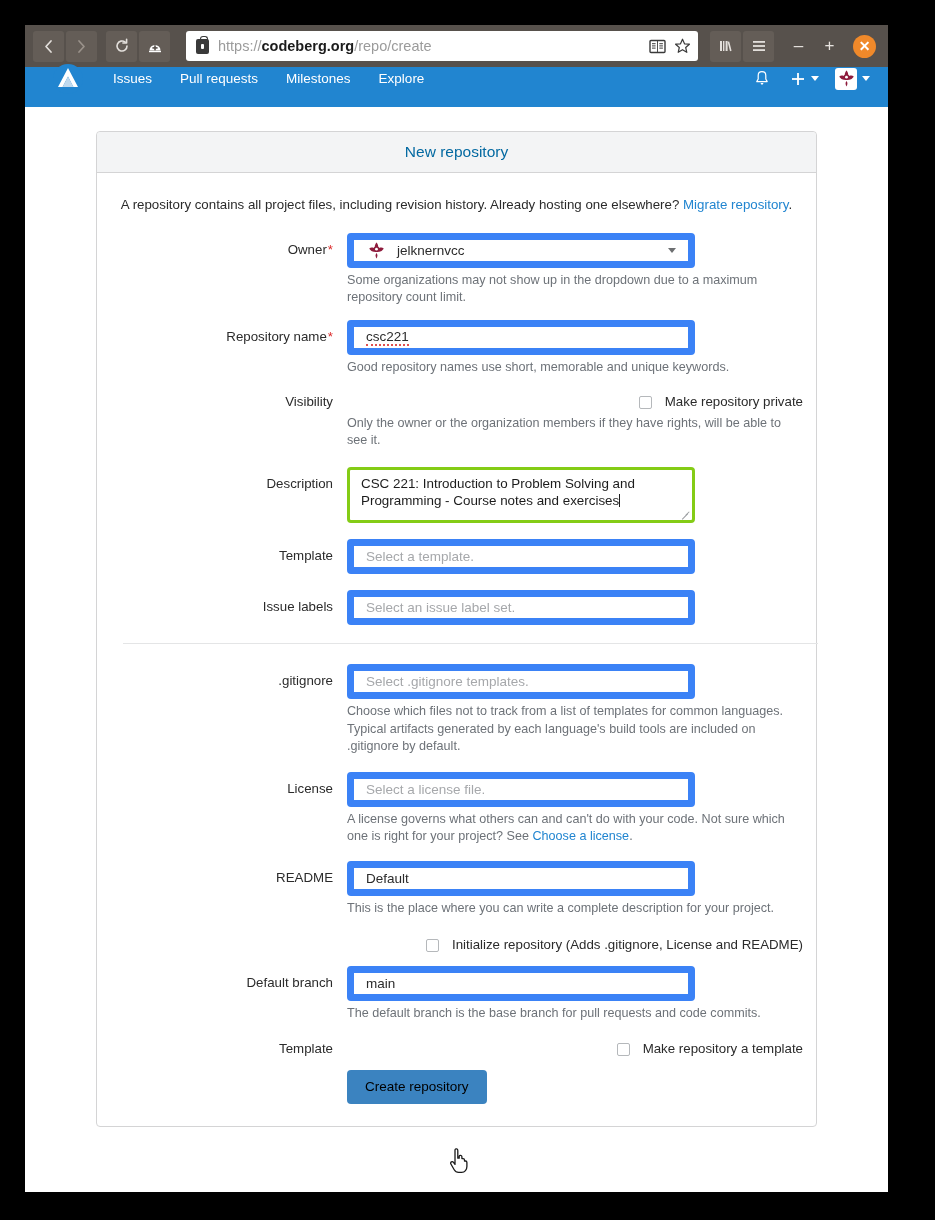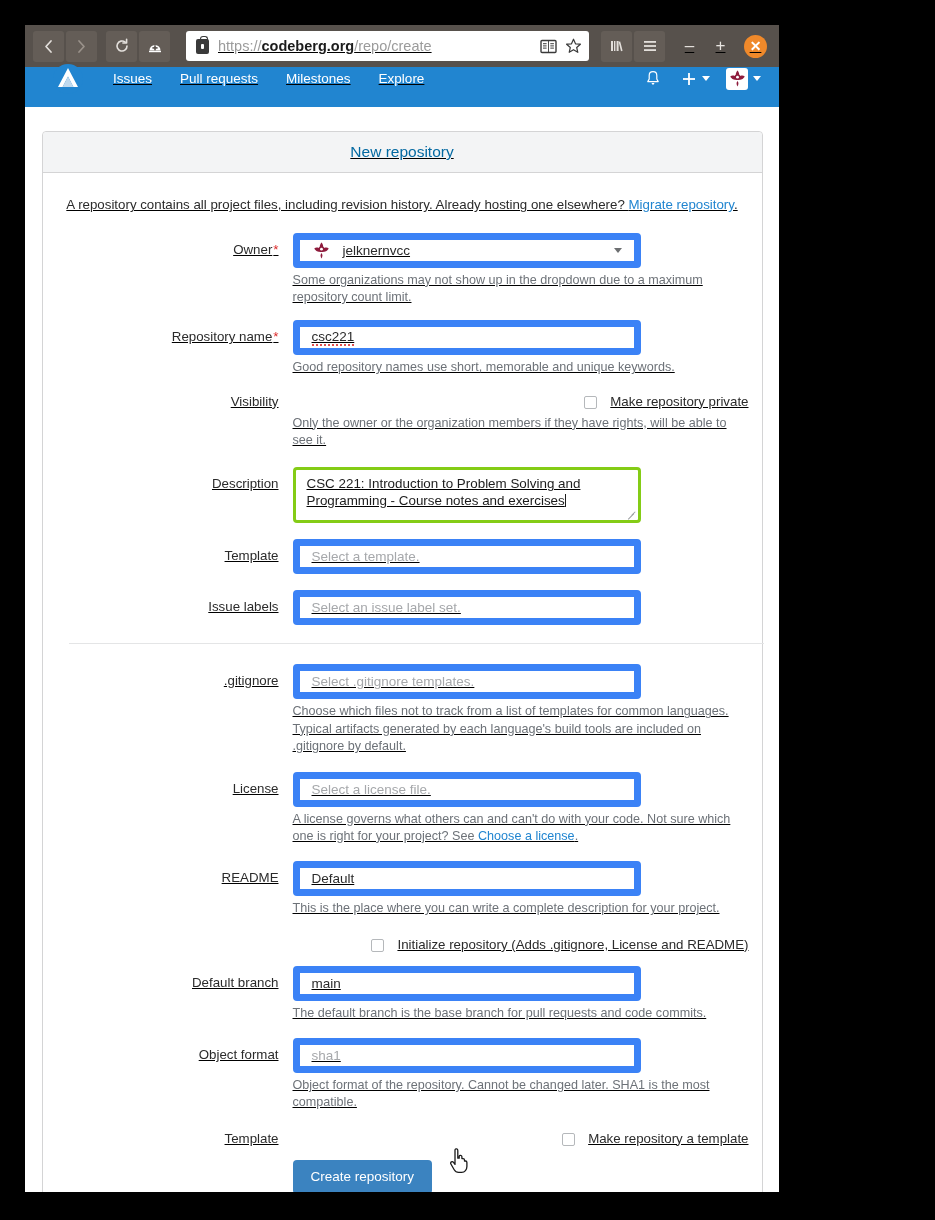--- a/index.html
+++ b/index.html
@@ -8,24 +8,23 @@
     background: #000000;
     font-family: "Liberation Sans", sans-serif;
     overflow: hidden;
   }
   #root { position: relative; width: 935px; height: 1220px; background: #000; }
 
   
   .browser-window {
     position: absolute;
     left: 25px; top: 25px;
-    width: 754px; height: 1167px;
+    width: 863px; height: 1167px;
     background: #ffffff;
     overflow: hidden;
-    text-decoration: underline;
   }
 
   
   .chrome-bar {
     height: 42px;
     background: #57514c;
     display: flex;
     align-items: center;
     padding: 0 8px;
     gap: 0;
@@ -327,21 +326,21 @@
     padding-bottom: 0px;
   }
 
   .btn-primary {
     display: inline-flex;
     align-items: center;
     justify-content: center;
     height: 34px;
     padding: 0 18px;
     background: #3b83c0;
-    color: #ffffff;
+    color: #000000;
     border: none;
     border-radius: 4px;
     font-size: 13.5px;
     font-family: "Liberation Sans", sans-serif;
     cursor: pointer;
   }
 
   .cursor-hand {
     position: absolute;
     left: 448px; top: 1148px;
@@ -583,27 +582,20 @@
           </div>
 
           <div class="frow" style="margin-top:8px;">
             <div class="flabel">Default branch</div>
             <div class="fctl">
               <div class="input">main</div>
               <div class="hint" style="max-width:470px;">The default branch is the base branch for pull requests and code commits.</div>
             </div>
           </div>
 
-          <div class="frow" style="margin-top:16px;">
-            <div class="flabel">Object format</div>
-            <div class="fctl">
-              <div class="input placeholder">sha1</div>
-              <div class="hint">Object format of the repository. Cannot be changed later. SHA1 is the most compatible.</div>
-            </div>
-          </div>
 
           <div class="frow" style="margin-top:16px;">
             <div class="flabel" style="padding-top:2px;">Template</div>
             <div class="fctl">
               <div class="checkline">
                 <span class="checkbox"></span>
                 <span class="checklabel">Make repository a template</span>
               </div>
             </div>
           </div>

